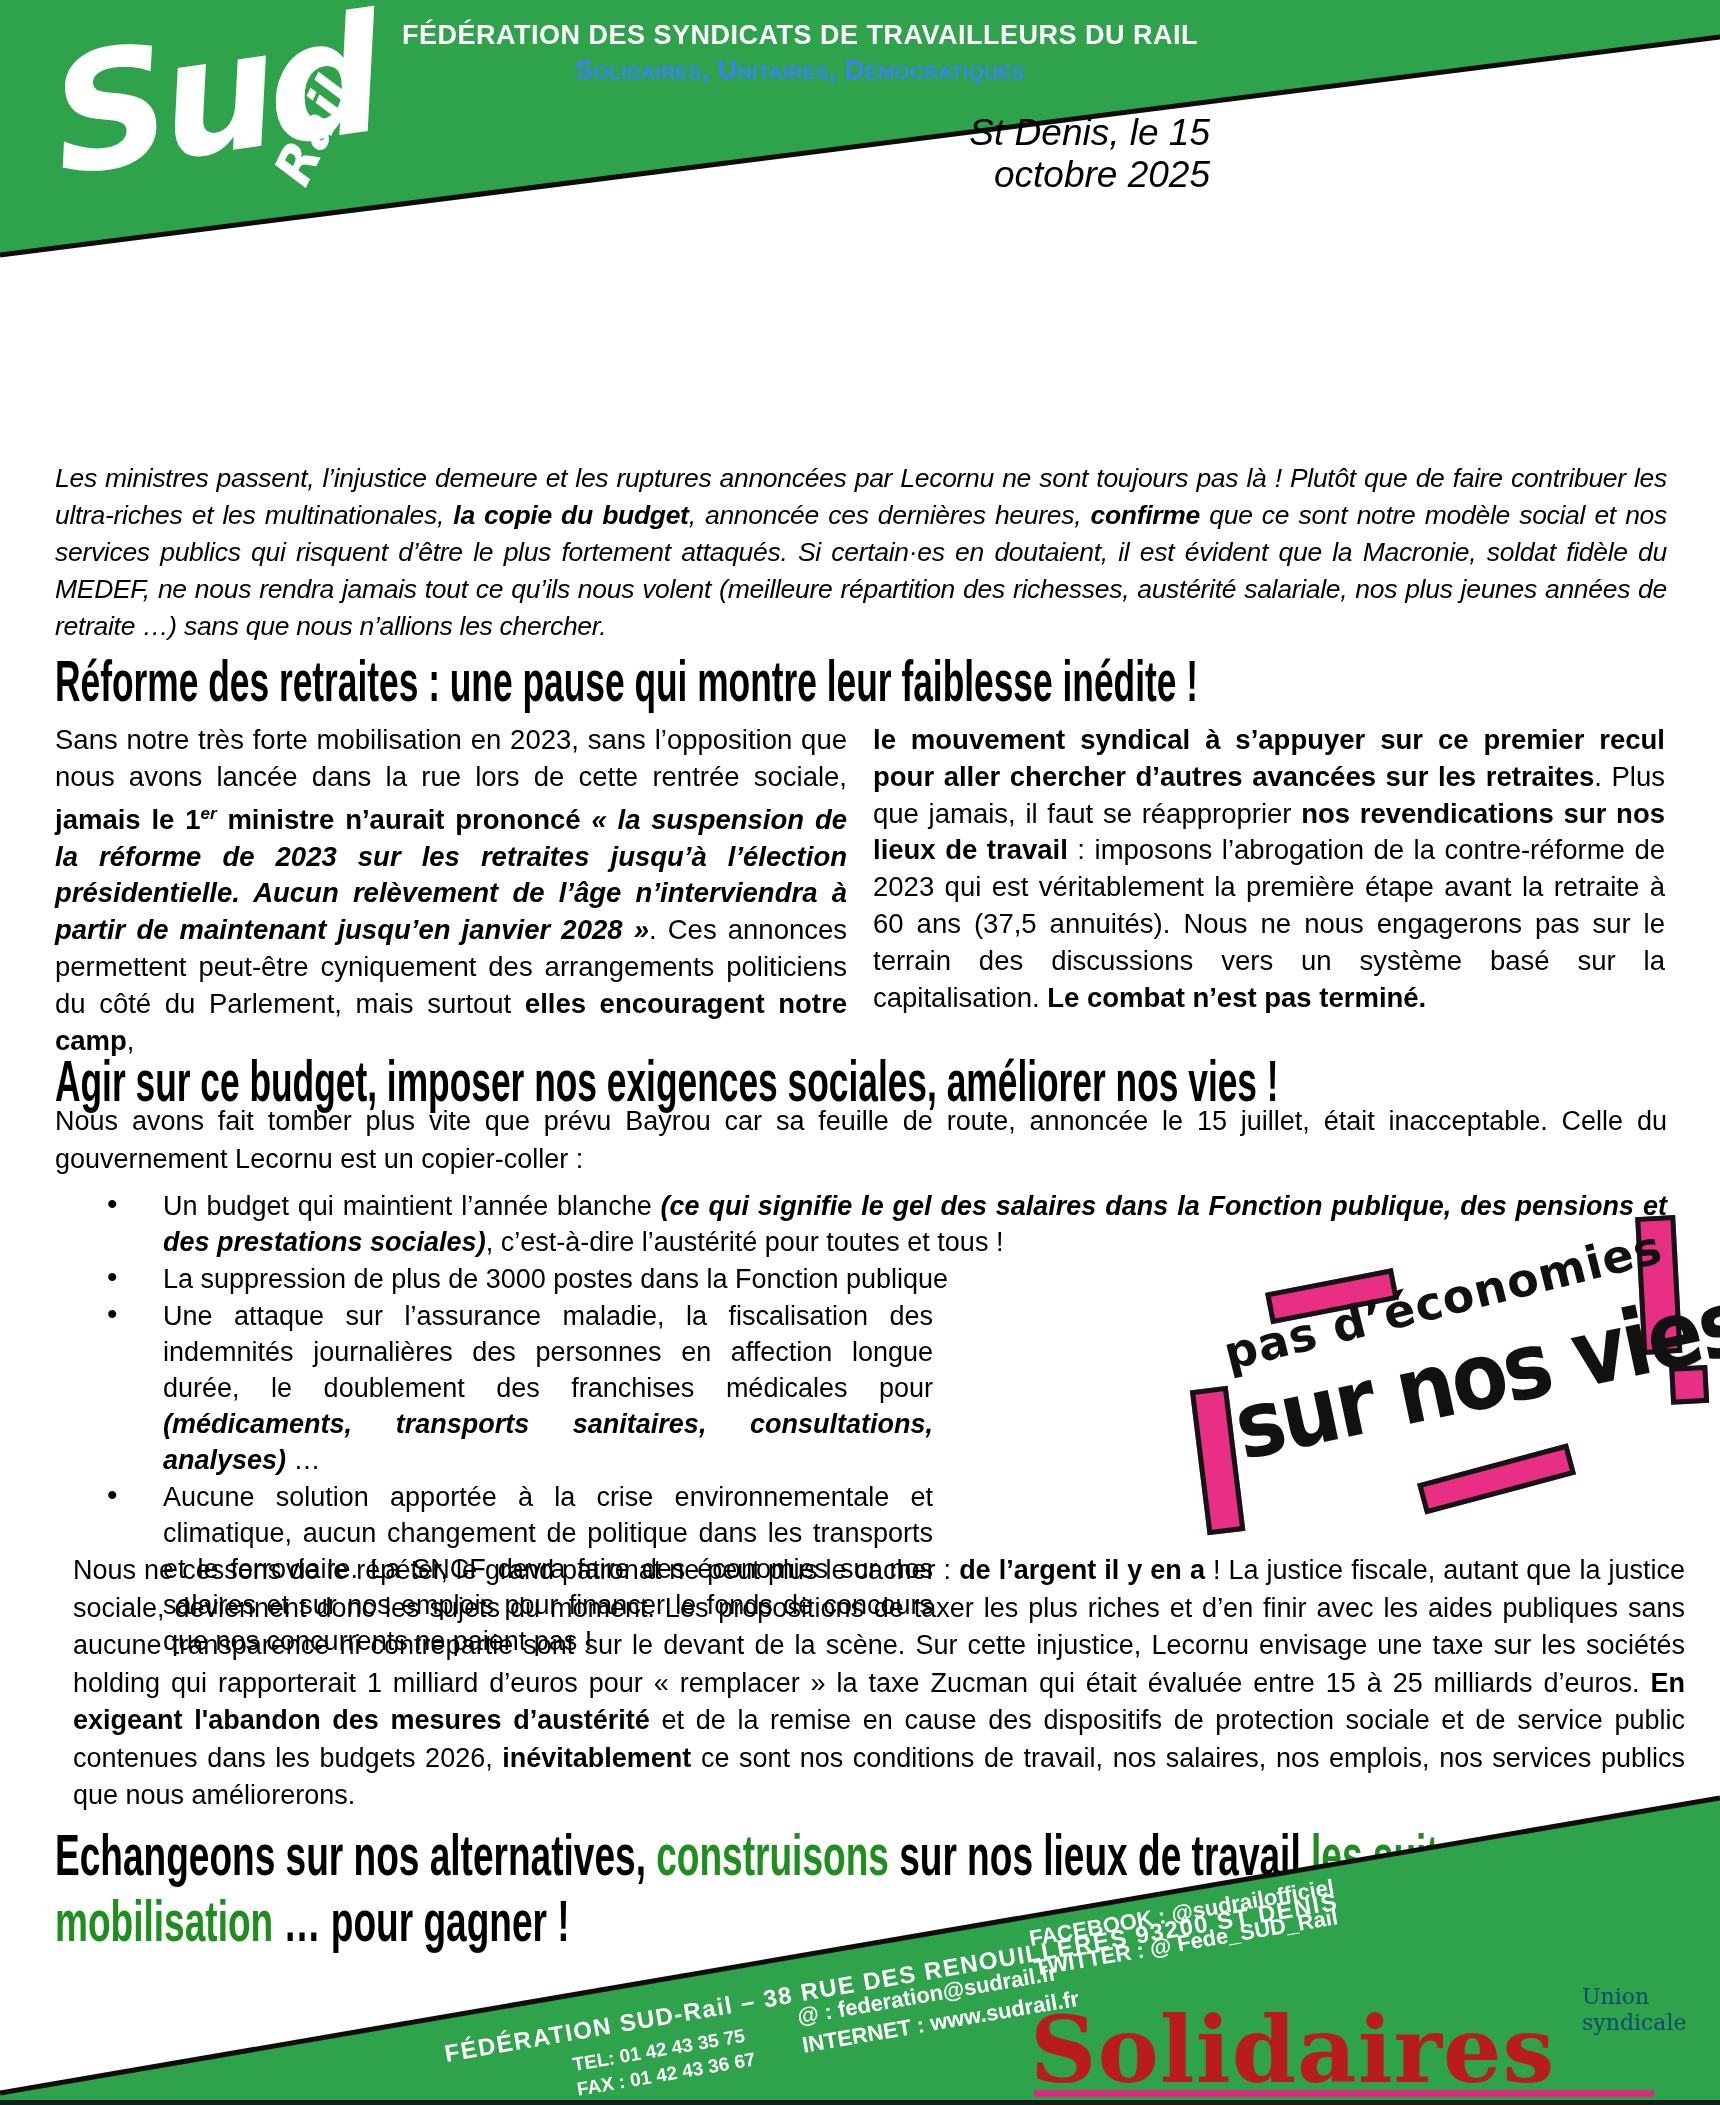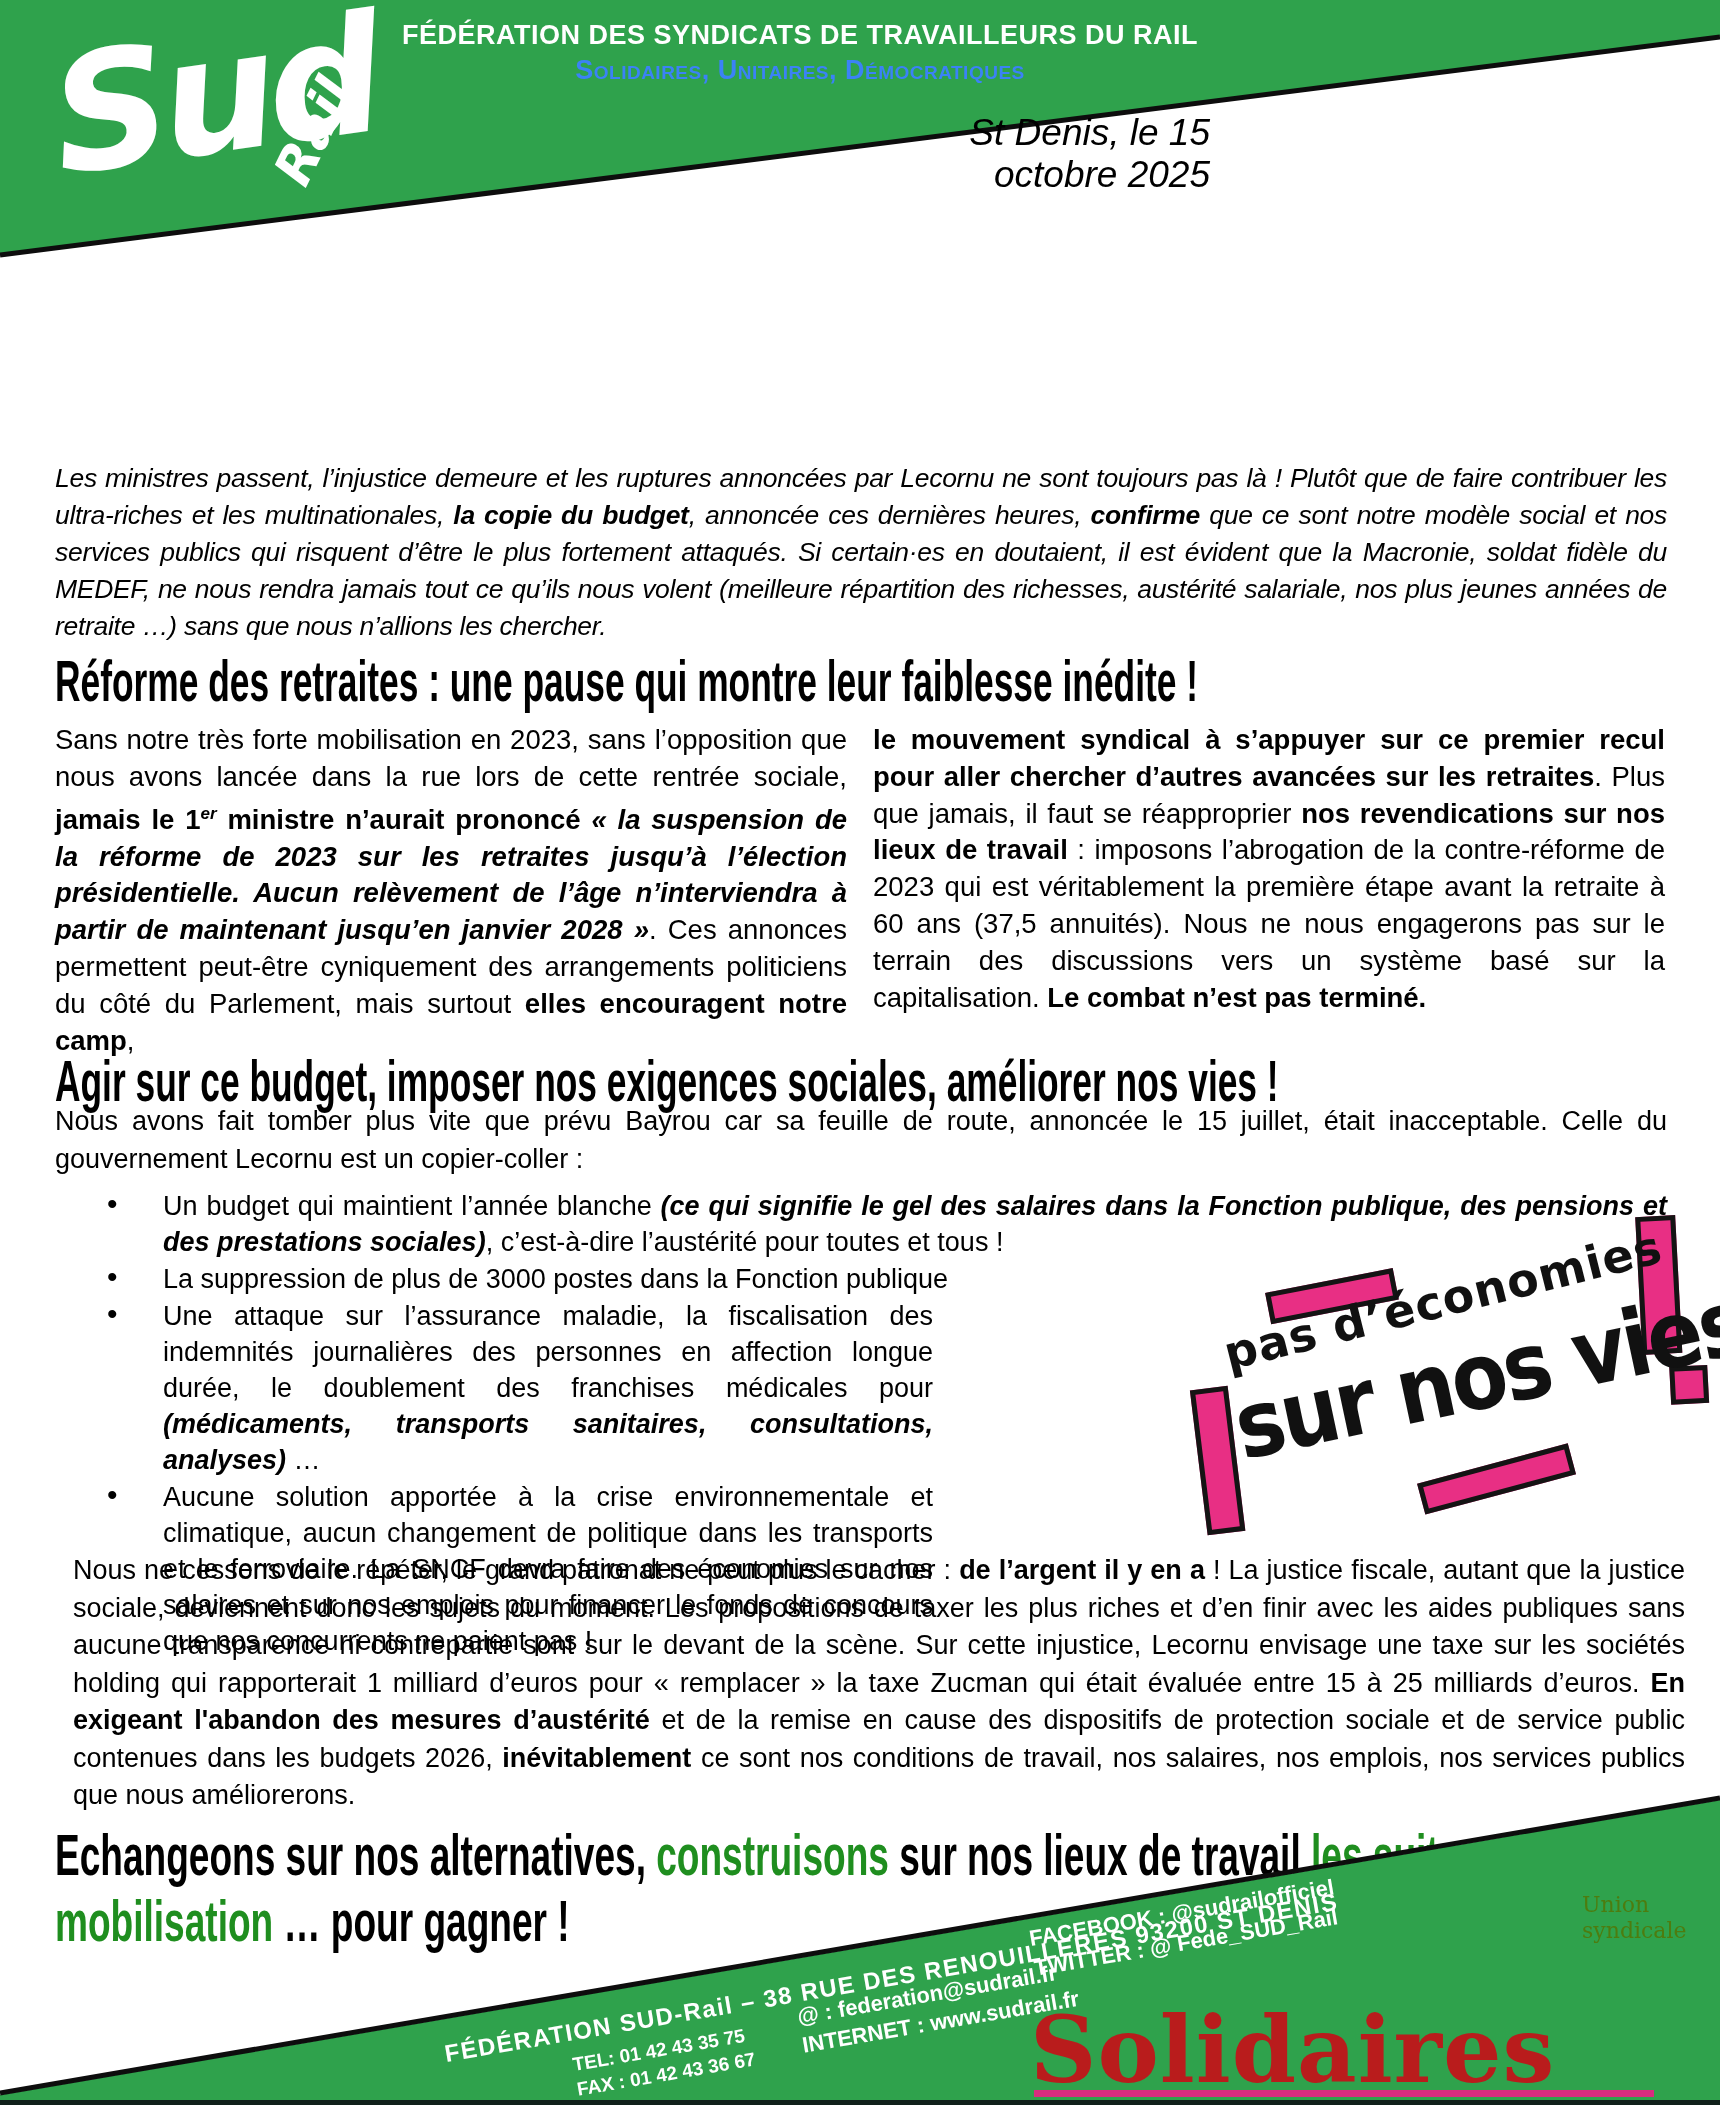--- a/index.html
+++ b/index.html
@@ -72,21 +72,21 @@
   
   .f-rot{position:absolute;color:#fff;font-weight:bold;transform:rotate(-9.7deg);
          transform-origin:left center;white-space:nowrap;z-index:4;}
   .f-address{left:445px;top:2040px;font-size:24px;letter-spacing:1.5px;}
   .f-telfax{left:575px;top:2052px;font-size:19px;line-height:25px;}
   .f-web{left:800px;top:2002px;font-size:22px;line-height:29px;}
   .f-social{left:1032px;top:1924px;font-size:22px;line-height:30px;}
   .solidaires{position:absolute;left:1030px;top:1996px;font-size:92px;font-weight:bold;color:#b91c1c;
               font-family:"DejaVu Serif",serif;letter-spacing:1px;z-index:4;}
   .solidaires-bar{position:absolute;left:1034px;top:2090px;width:620px;height:7px;background:#d62d7e;z-index:4;}
-  .union{position:absolute;left:1582px;top:1892px;font-size:22px;line-height:26px;color:#4d7c0f;
+  .union{position:absolute;left:1582px;top:1984px;font-size:22px;line-height:26px;color:#0c4a6e;
          font-family:"DejaVu Serif",serif;z-index:4;}
   .bottom-edge{position:absolute;left:0;bottom:0;width:1720px;height:5px;background:#10201a;z-index:5;}
 </style>
 </head>
 <body>
 
 <div class="page">
 
   <svg class="band header-band" width="1720" height="262" viewBox="0 0 1720 262">
     <polygon points="0,0 1720,0 1720,36 0,254" fill="#2fa24c"></polygon>

